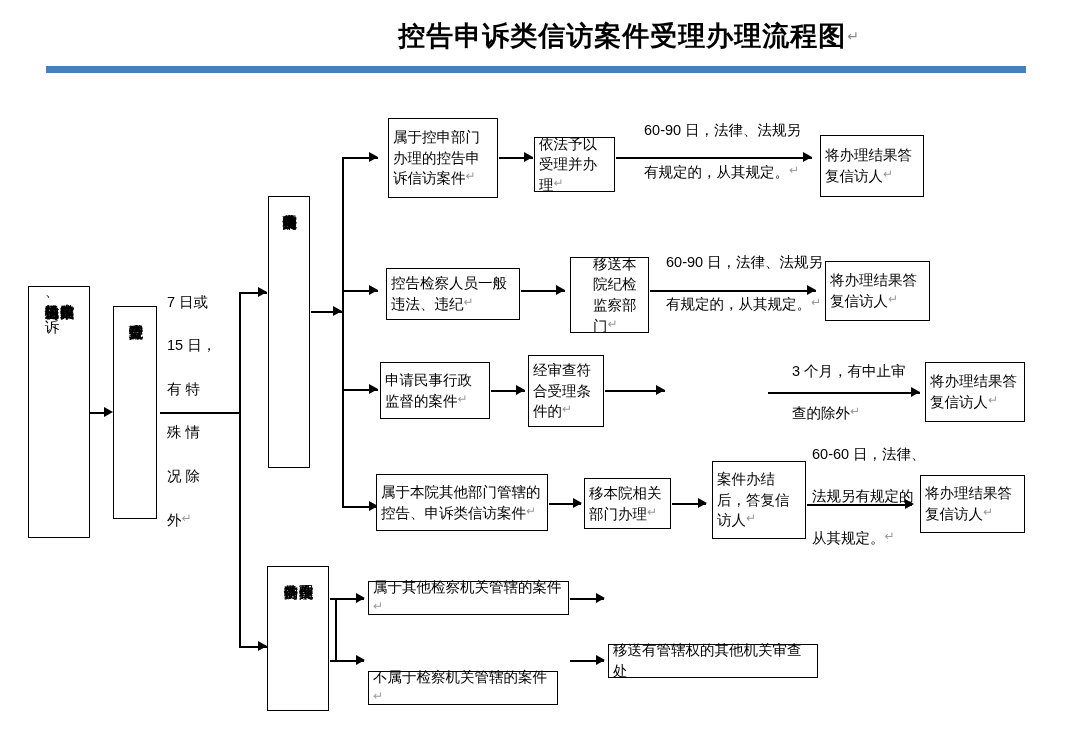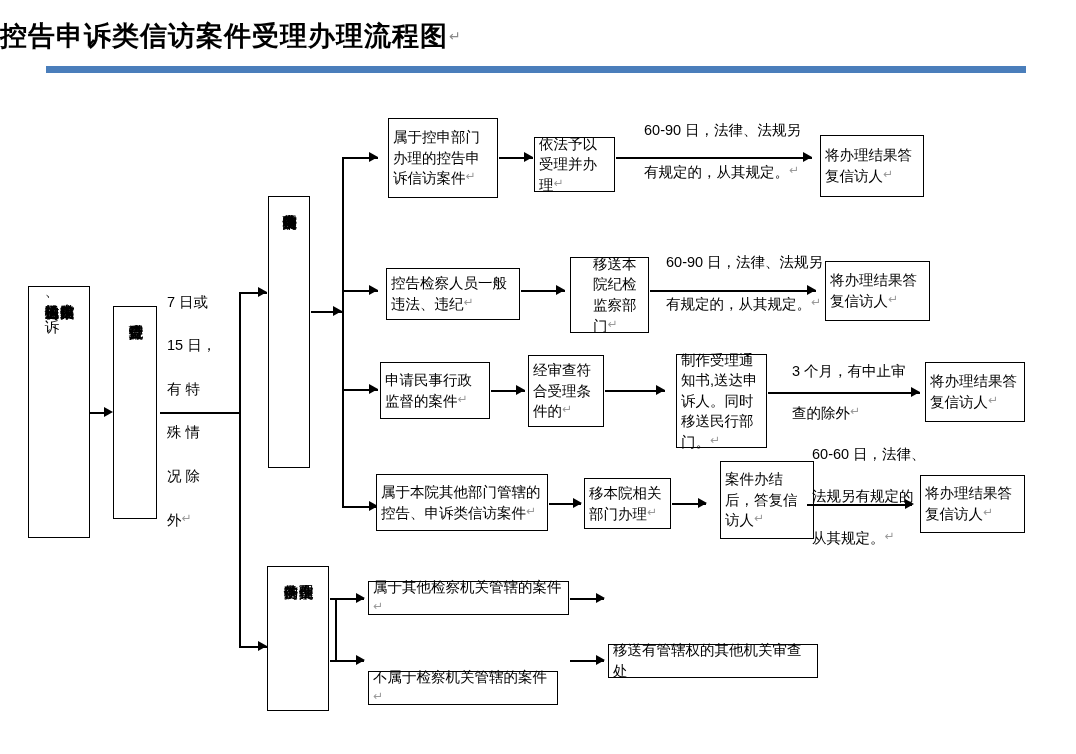--- a/index.html
+++ b/index.html
@@ -18,21 +18,21 @@
     background: #ffffff;
     overflow: hidden;
   }
 
   
   .title {
     position: absolute;
     left: 0;
     top: 18px;
     width: 860px;
-    text-align: left;
+    text-align: right;
     font-size: 27px;
     font-weight: bold;
     letter-spacing: 1px;
     white-space: nowrap;
     font-family: "Liberation Sans", "DejaVu Sans", sans-serif;
   }
   .title .pilcrow {
     font-size: 14px;
     font-weight: normal;
     color: #8a8a8a;
@@ -57,20 +57,21 @@
     display: flex;
     align-items: center;
     justify-content: center;
     font-size: 14.5px;
     line-height: 1.42;
     text-align: left;
     padding: 2px 4px;
   }
   .box .inner {
     width: 100%;
+    font-family: Liberation Serif, serif;
   }
 
   
   .vbox {
     position: absolute;
     box-sizing: border-box;
     border: 1px solid #000000;
     background: #ffffff;
     display: flex;
     flex-direction: row-reverse;
@@ -235,23 +236,20 @@
   </div>
   <div class="hline" style="left:491px; top:390px; width:34px;"></div>
   <div class="arrowhead" style="left:516px; top:385px;"></div>
 
   <div class="box" style="left:528px; top:355px; width:76px; height:72px;">
     <div class="inner"><span>经审查符合受理条件的</span><span class="pm">↵</span></div>
   </div>
   <div class="hline" style="left:605px; top:390px; width:60px;"></div>
   <div class="arrowhead" style="left:656px; top:385px;"></div>
 
-  <div class="box" style="left:676px; top:354px; width:91px; height:94px;">
-    <div class="inner"><span>制作受理通知书,送达申诉人。同时移送民行部门。</span><span class="pm">↵</span></div>
-  </div>
 
   <div class="label" style="left:792px; top:340px; width:140px;">
     <div>3 个月，有中止审</div>
     <div><span>查的除外</span><span class="pm">↵</span></div>
   </div>
 
   <div class="hline" style="left:768px; top:392px; width:152px;"></div>
   <div class="arrowhead" style="left:911px; top:387px;"></div>
 
   <div class="box" style="left:925px; top:362px; width:100px; height:60px;">
@@ -263,21 +261,21 @@
   </div>
   <div class="hline" style="left:549px; top:503px; width:32px;"></div>
   <div class="arrowhead" style="left:573px; top:498px;"></div>
 
   <div class="box" style="left:584px; top:478px; width:87px; height:51px;">
     <div class="inner"><span>移本院相关部门办理</span><span class="pm">↵</span></div>
   </div>
   <div class="hline" style="left:672px; top:503px; width:34px;"></div>
   <div class="arrowhead" style="left:698px; top:498px;"></div>
 
-  <div class="box" style="left:712px; top:461px; width:94px; height:78px;margin-left:8px;">
+  <div class="box" style="left:712px; top:461px; width:94px; height:78px;">
     <div class="inner"><span>案件办结后，答复信访人</span><span class="pm">↵</span></div>
   </div>
 
   <div class="label" style="left:812px; top:423px; width:120px;">
     <div>60-60 日，法律、</div>
     <div>法规另有规定的，</div>
     <div><span>从其规定。</span><span class="pm">↵</span></div>
   </div>
 
   <div class="hline" style="left:807px; top:504px; width:105px;"></div>

